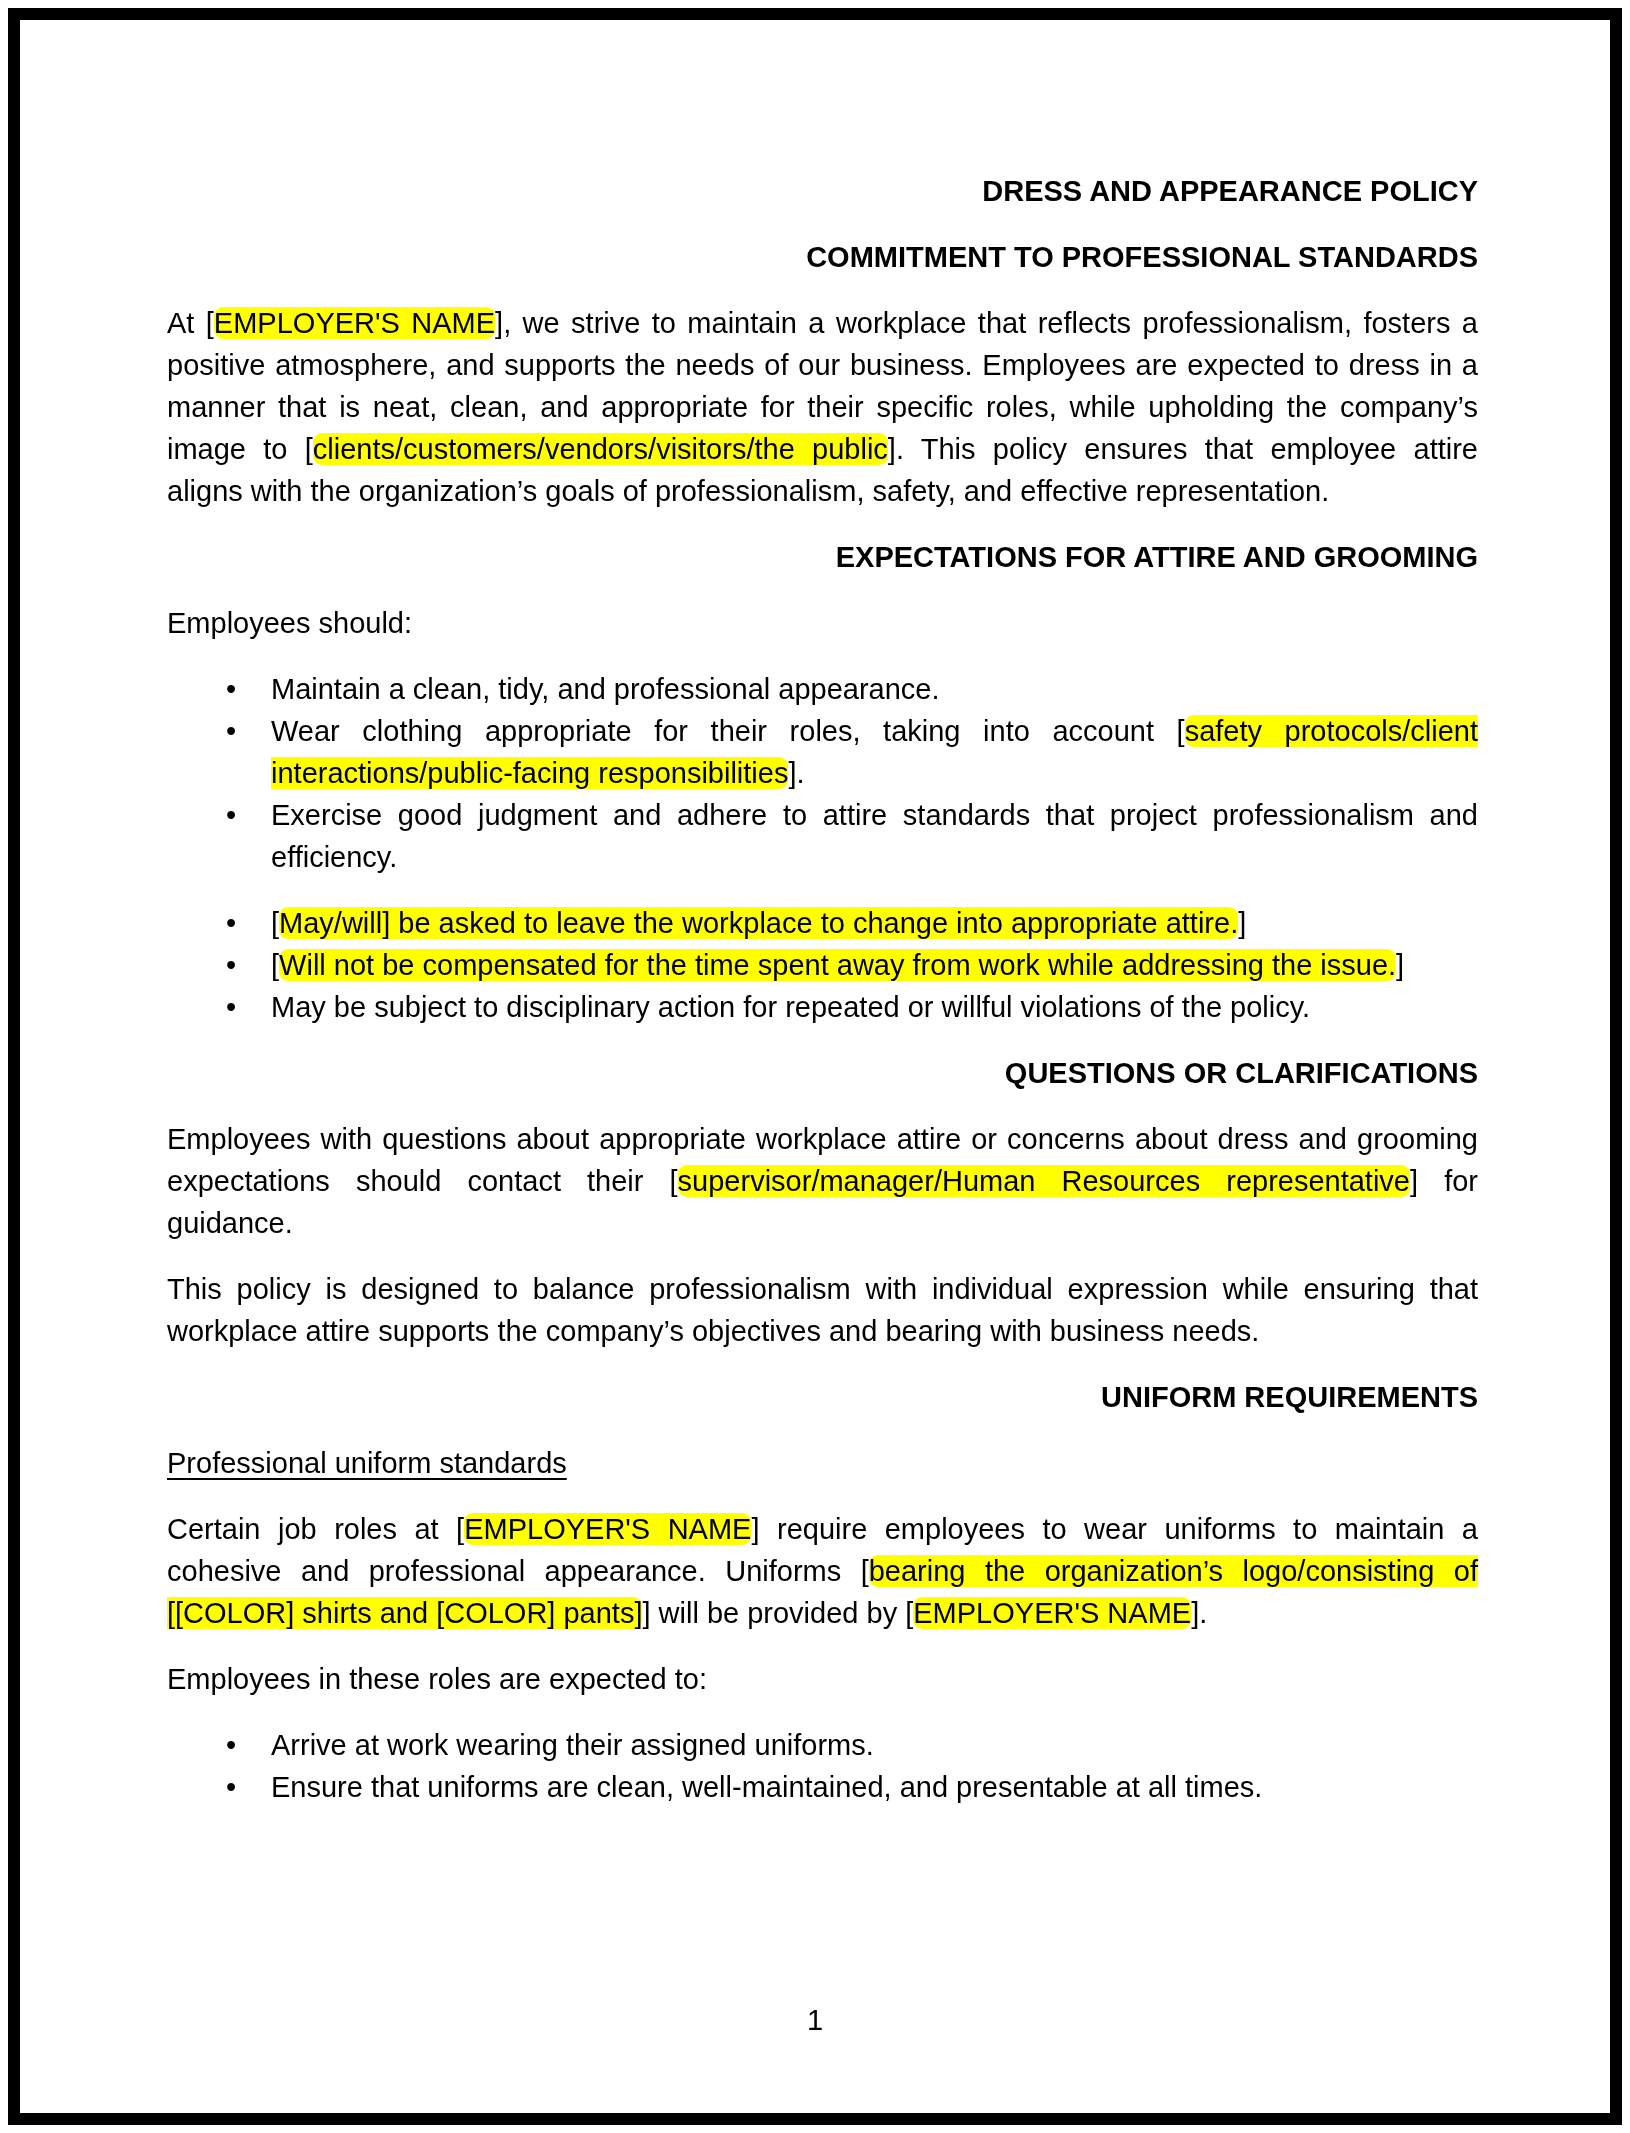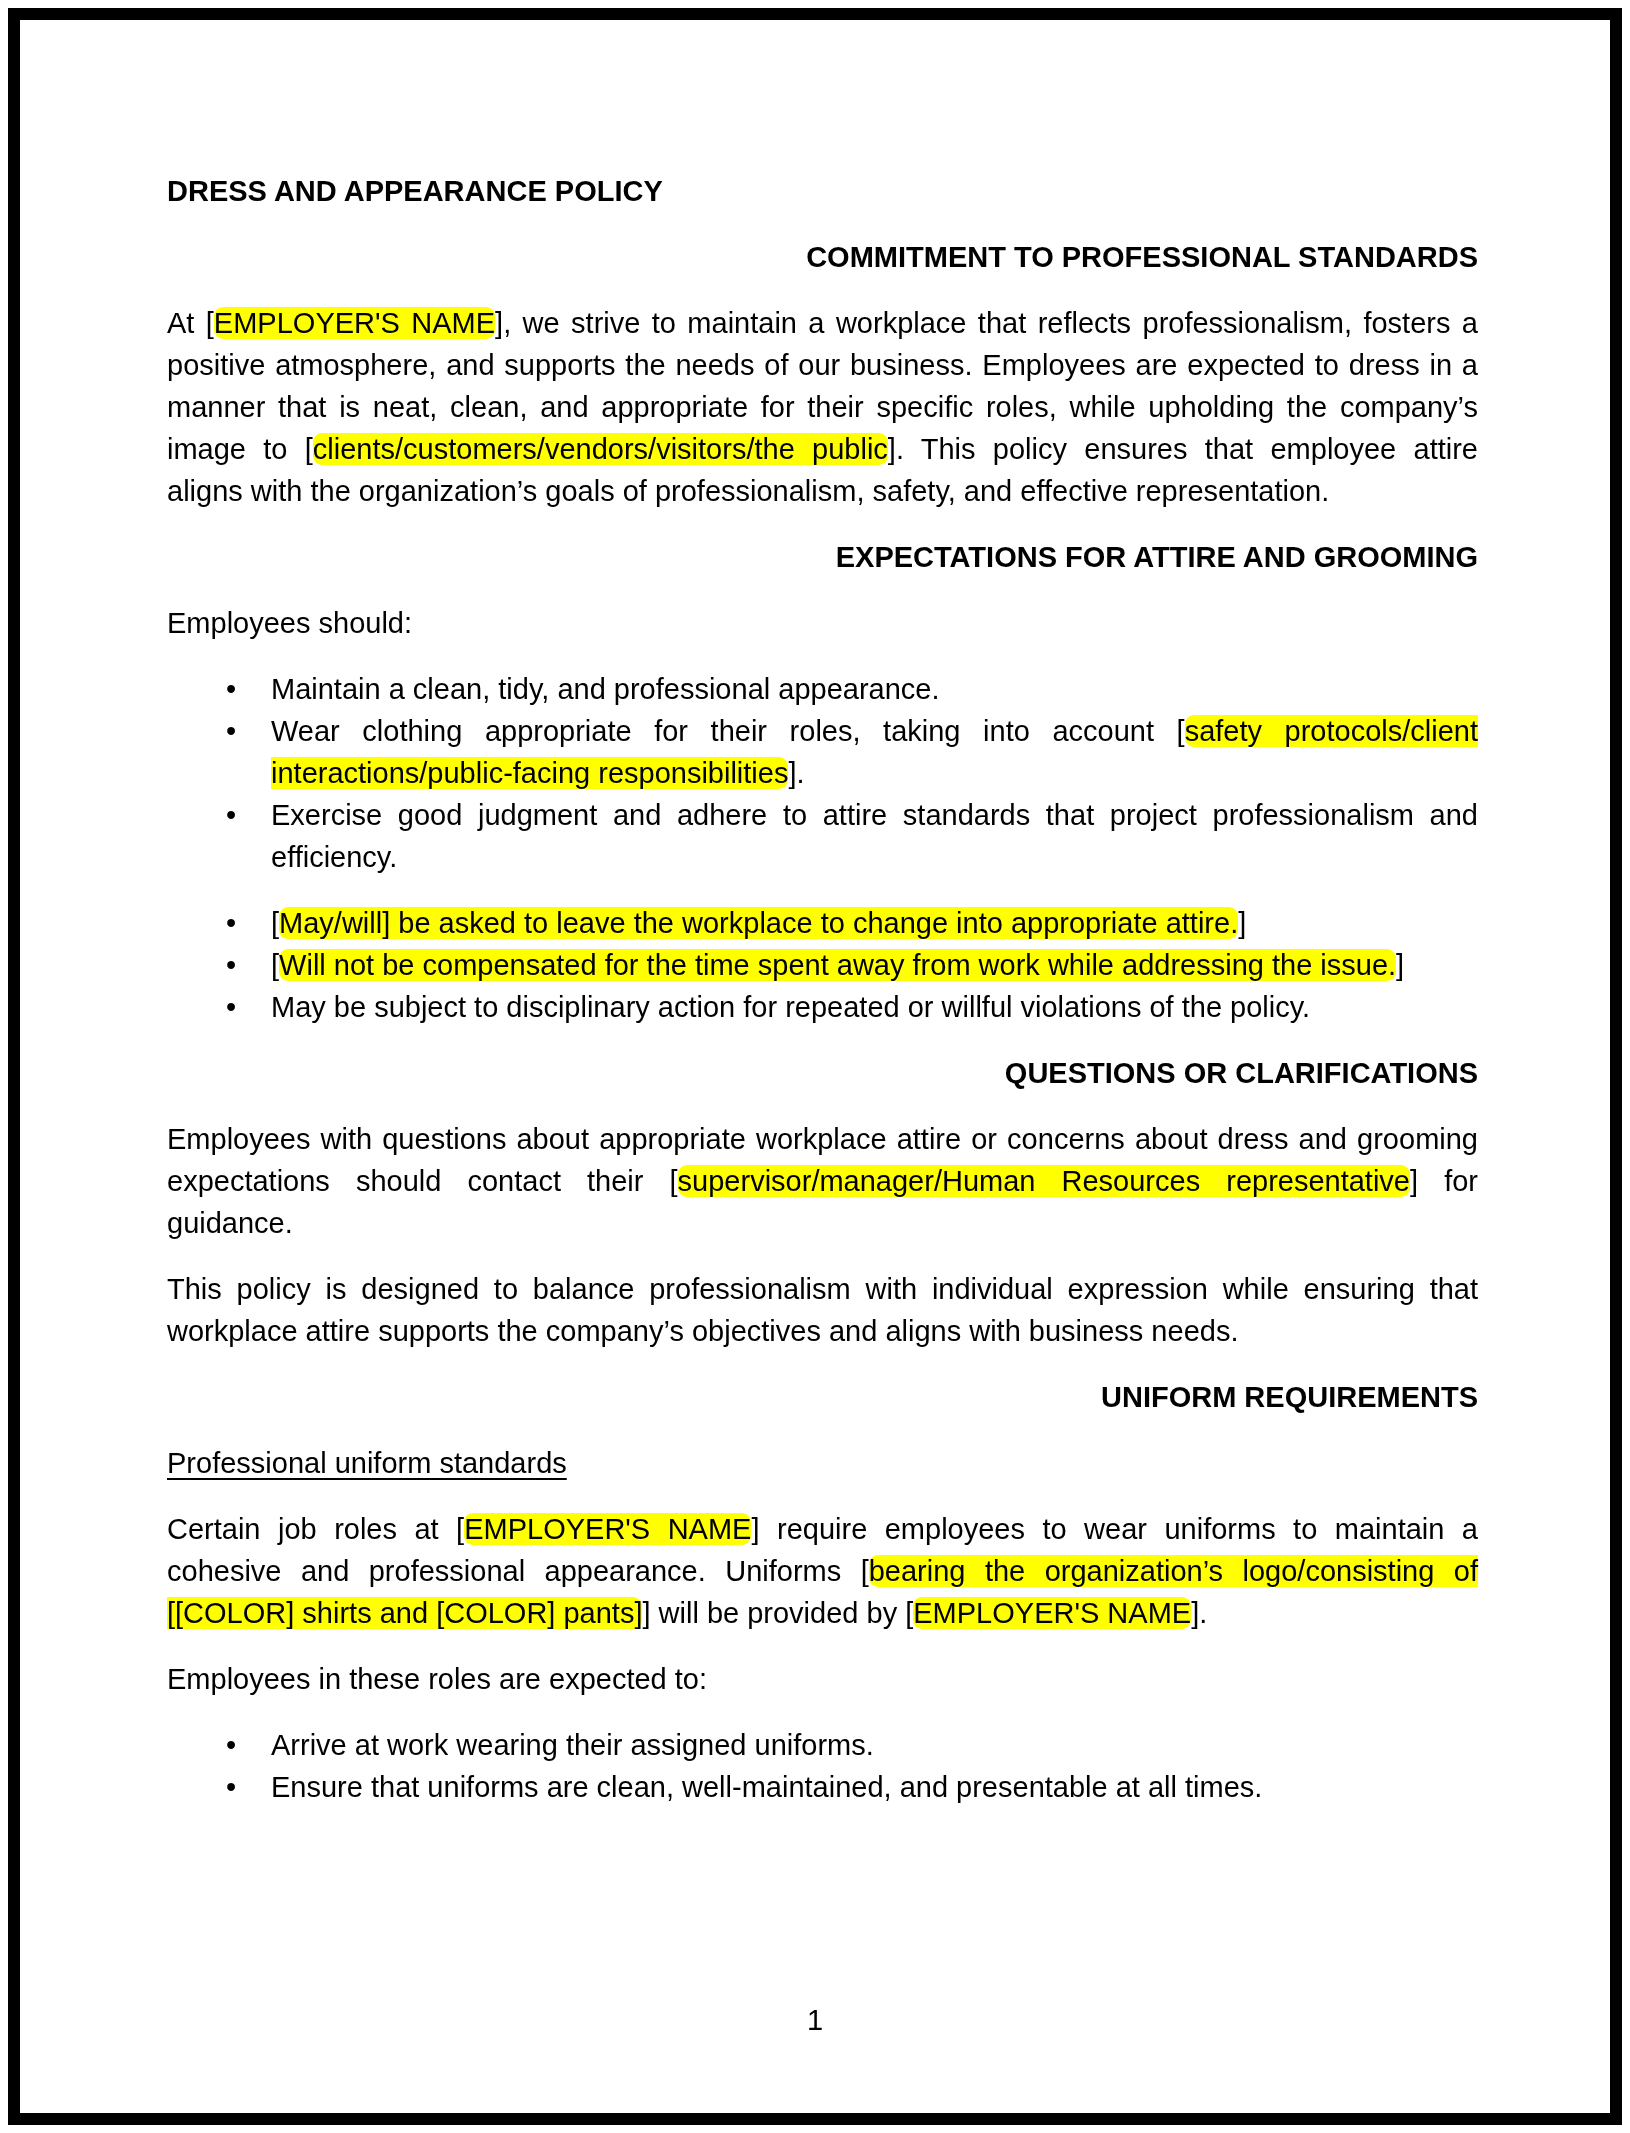--- a/index.html
+++ b/index.html
@@ -22,21 +22,21 @@
   }
   .content {
     position: absolute;
     left: 167px;
     right: 152px;
     top: 170px;
     font-size: 29px;
     line-height: 42px;
   }
   .title {
-    text-align: left;
+    text-align: right;
     font-weight: bold;
     margin-bottom: 24px;
   }
   .heading {
     font-weight: bold;
     text-align: right;
     margin-bottom: 24px;
   }
   .subheading {
     text-decoration: underline;
@@ -94,21 +94,21 @@
           <li><span>Wear clothing appropriate for their roles, taking into account [</span><span class="hl">safety protocols/client interactions/public-facing responsibilities</span><span>].</span></li>
           <li><span>Exercise good judgment and adhere to attire standards that project professionalism and efficiency.</span></li>
         </ul>
         <ul class="bullets">
           <li><span>[</span><span class="hl">May/will] be asked to leave the workplace to change into appropriate attire.</span><span>]</span></li>
           <li><span>[</span><span class="hl">Will not be compensated for the time spent away from work while addressing the issue.</span><span>]</span></li>
           <li><span>May be subject to disciplinary action for repeated or willful violations of the policy.</span></li>
         </ul>
         <div class="heading"><span>QUESTIONS OR CLARIFICATIONS</span></div>
         <div class="para"><span>Employees with questions about appropriate workplace attire or concerns about dress and grooming expectations should contact their [</span><span class="hl">supervisor/manager/Human Resources representative</span><span>] for guidance.</span></div>
-        <div class="para"><span>This policy is designed to balance professionalism with individual expression while ensuring that workplace attire supports the company’s objectives and aligns with business needs.</span></div>
+        <div class="para"><span>This policy is designed to balance professionalism with individual expression while ensuring that workplace attire supports the company’s objectives and bearing with business needs.</span></div>
         <div class="heading"><span>UNIFORM REQUIREMENTS</span></div>
         <div class="subheading"><span>Professional uniform standards</span></div>
         <div class="para"><span>Certain job roles at [</span><span class="hl">EMPLOYER'S NAME</span><span>] require employees to wear uniforms to maintain a cohesive and professional appearance. Uniforms [</span><span class="hl">bearing the organization’s logo/consisting of [[COLOR] shirts and [COLOR] pants]</span><span>] will be provided by [</span><span class="hl">EMPLOYER'S NAME</span><span>].</span></div>
         <div class="para"><span>Employees in these roles are expected to:</span></div>
         <ul class="bullets">
           <li><span>Arrive at work wearing their assigned uniforms.</span></li>
           <li><span>Ensure that uniforms are clean, well-maintained, and presentable at all times.</span></li>
         </ul>
       </div>
   </div>

